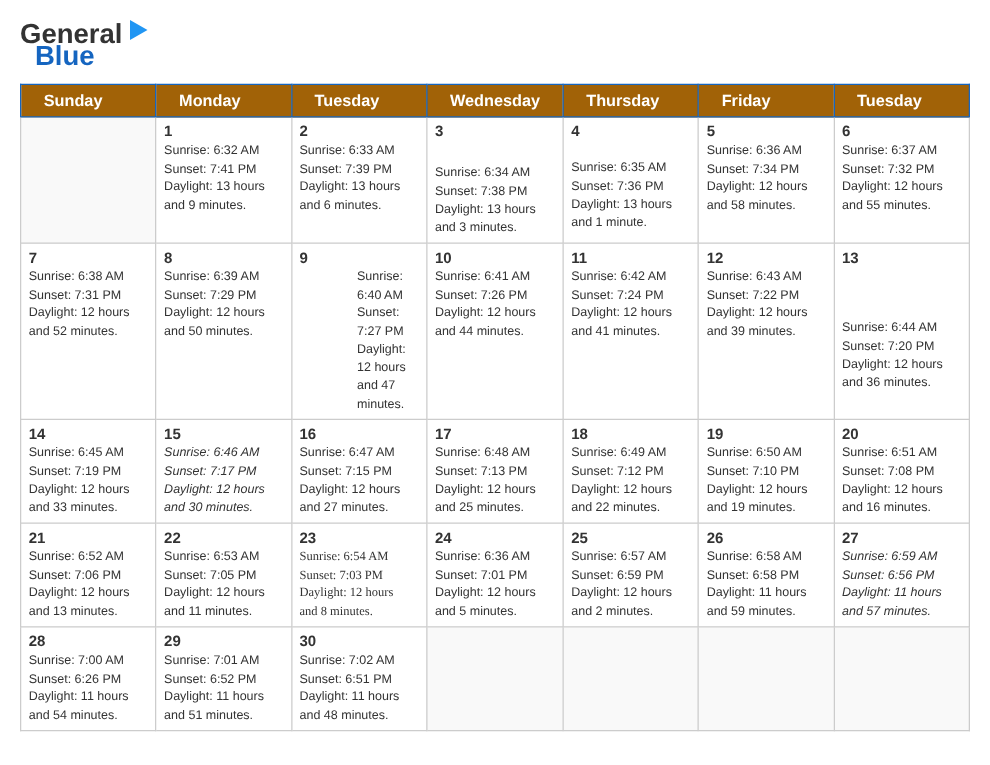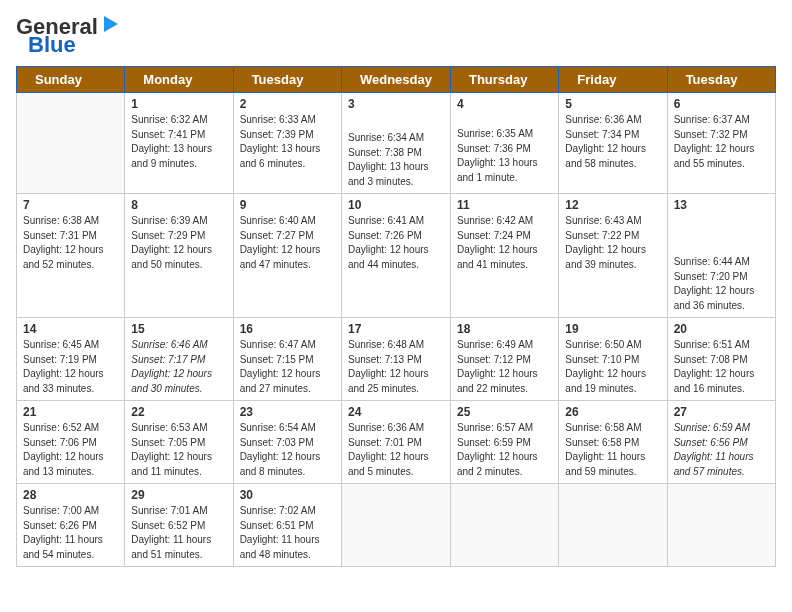--- a/index.html
+++ b/index.html
@@ -169,21 +169,21 @@
         </td>
         <td>
           <div class="day-num">8</div>
           <div class="day-info" style="white-space: pre-line;">Sunrise: 6:39 AM
 Sunset: 7:29 PM
 Daylight: 12 hours
 and 50 minutes.</div>
         </td>
         <td>
           <div class="day-num">9</div>
-          <div class="day-info" style="white-space: pre-line;">Sunrise: 6:40 AM
+          <div class="day-info" style="white-space: pre-line; margin-left: 46px;">Sunrise: 6:40 AM
 Sunset: 7:27 PM
 Daylight: 12 hours
 and 47 minutes.</div>
         </td>
         <td>
           <div class="day-num">10</div>
           <div class="day-info" style="white-space: pre-line;">Sunrise: 6:41 AM
 Sunset: 7:26 PM
 Daylight: 12 hours
 and 44 minutes.</div>
@@ -271,21 +271,21 @@
         </td>
         <td>
           <div class="day-num">22</div>
           <div class="day-info" style="white-space: pre-line;">Sunrise: 6:53 AM
 Sunset: 7:05 PM
 Daylight: 12 hours
 and 11 minutes.</div>
         </td>
         <td>
           <div class="day-num">23</div>
-          <div class="day-info" style="white-space: pre-line;">Sunrise: 6:54 AM
+          <div class="day-info" style="white-space: pre-line; font-family: Liberation Serif, serif;">Sunrise: 6:54 AM
 Sunset: 7:03 PM
 Daylight: 12 hours
 and 8 minutes.</div>
         </td>
         <td>
           <div class="day-num">24</div>
           <div class="day-info" style="white-space: pre-line;">Sunrise: 6:36 AM
 Sunset: 7:01 PM
 Daylight: 12 hours
 and 5 minutes.</div>

